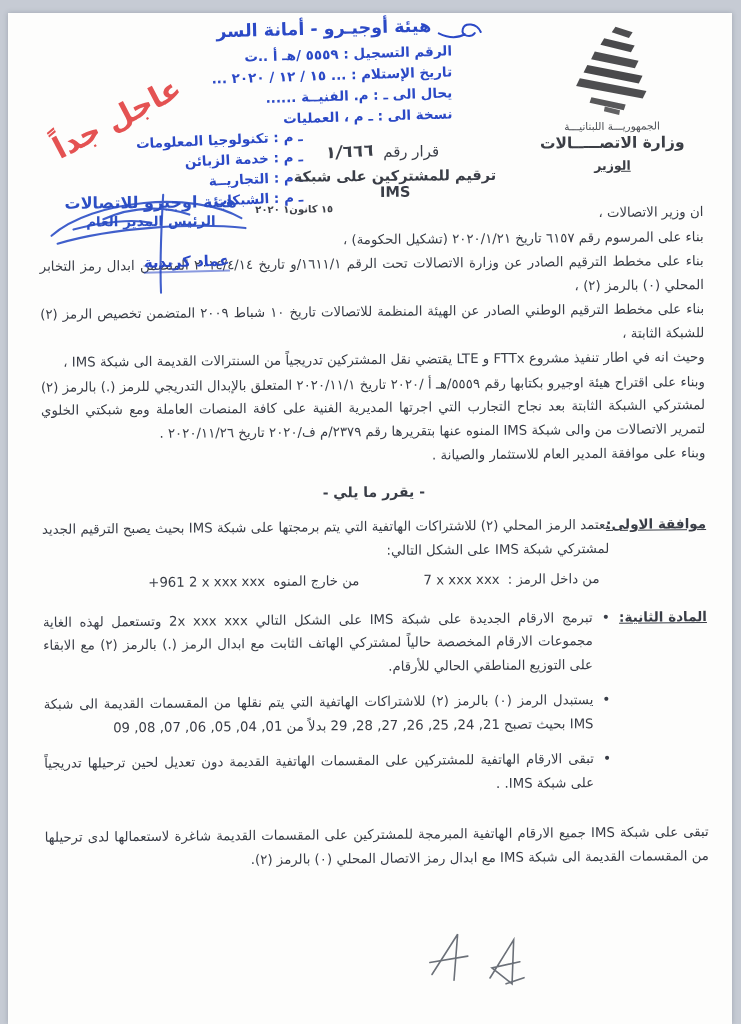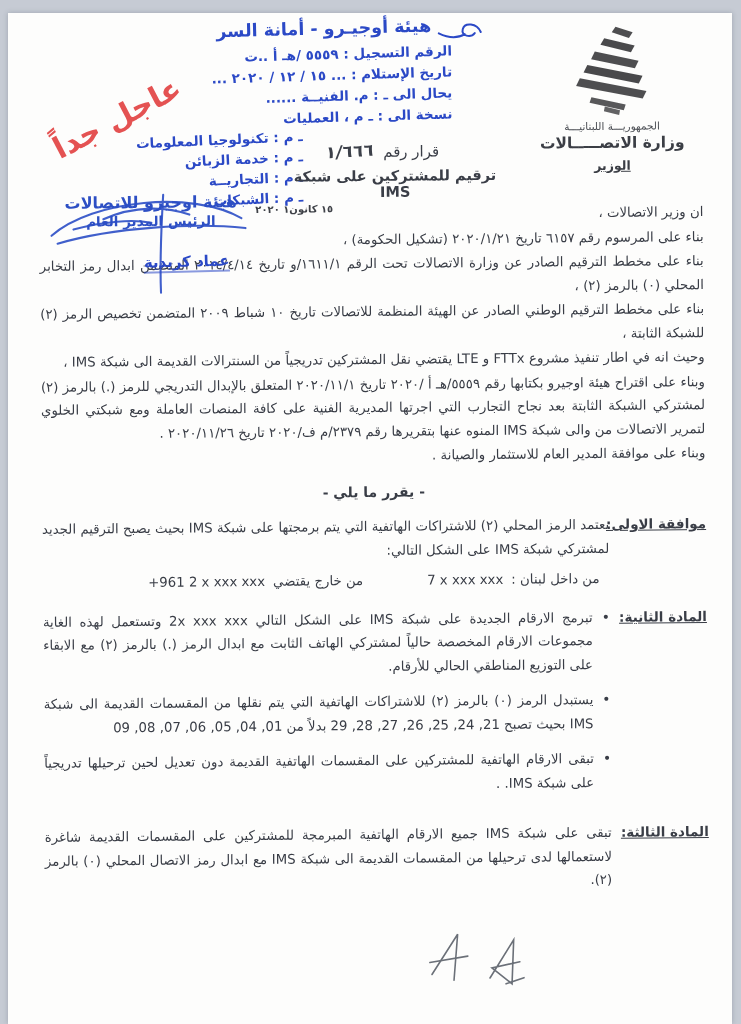--- a/index.html
+++ b/index.html
@@ -166,25 +166,25 @@
       <p>وبناء على موافقة المدير العام للاستثمار والصيانة .</p>
 
       <div class="decide">-  يقرر ما يلي -</div>
 
       <div class="article">
         <span class="lbl">موافقة الاولى:</span>
         <div class="cnt">
           <span>يعتمد الرمز المحلي (٢) للاشتراكات الهاتفية التي يتم برمجتها على شبكة IMS بحيث يصبح الترقيم الجديد لمشتركي شبكة IMS على الشكل التالي:</span>
           <div class="dialing">
             <span class="grp">
-              <span>من داخل لبنان :</span>
+              <span>من داخل الرمز :</span>
               <span class="num">7 x xxx xxx</span>
             </span>
             <span class="grp">
-              <span>من خارج يقتضي</span>
+              <span>من خارج المنوه</span>
               <span class="num">+961 2 x xxx xxx</span>
             </span>
           </div>
         </div>
       </div>
 
       <div class="article">
         <span class="lbl">المادة الثانية:</span>
         <div class="cnt">
           <div class="bullet">
@@ -196,21 +196,20 @@
             <span>يستبدل الرمز (٠) بالرمز (٢) للاشتراكات الهاتفية التي يتم نقلها من المقسمات القديمة الى شبكة IMS بحيث تصبح 21, 24, 25, 26, 27, 28, 29 بدلاً من 01, 04, 05, 06, 07, 08, 09</span>
           </div>
           <div class="bullet">
             <span class="blt">•</span>
             <span>تبقى الارقام الهاتفية للمشتركين على المقسمات الهاتفية القديمة دون تعديل لحين ترحيلها تدريجياً على شبكة IMS. .</span>
           </div>
         </div>
       </div>
 
       <div class="article">
-        <span class="lbl">المادة الثالثة:</span>
         <div class="cnt">
           <span>تبقى على شبكة IMS جميع الارقام الهاتفية المبرمجة للمشتركين على المقسمات القديمة شاغرة لاستعمالها لدى ترحيلها من المقسمات القديمة الى شبكة IMS مع ابدال رمز الاتصال المحلي (٠) بالرمز (٢).</span>
         </div>
       </div>
     </div>
 
     <svg class="initials" width="115" height="75" viewBox="0 0 115 75">
       <g fill="none" stroke="#6b7078" stroke-width="1.6" stroke-linecap="round">
         <path d="M4 46 L30 6 L26 52"></path>
         <path d="M2 34 L40 28"></path>

